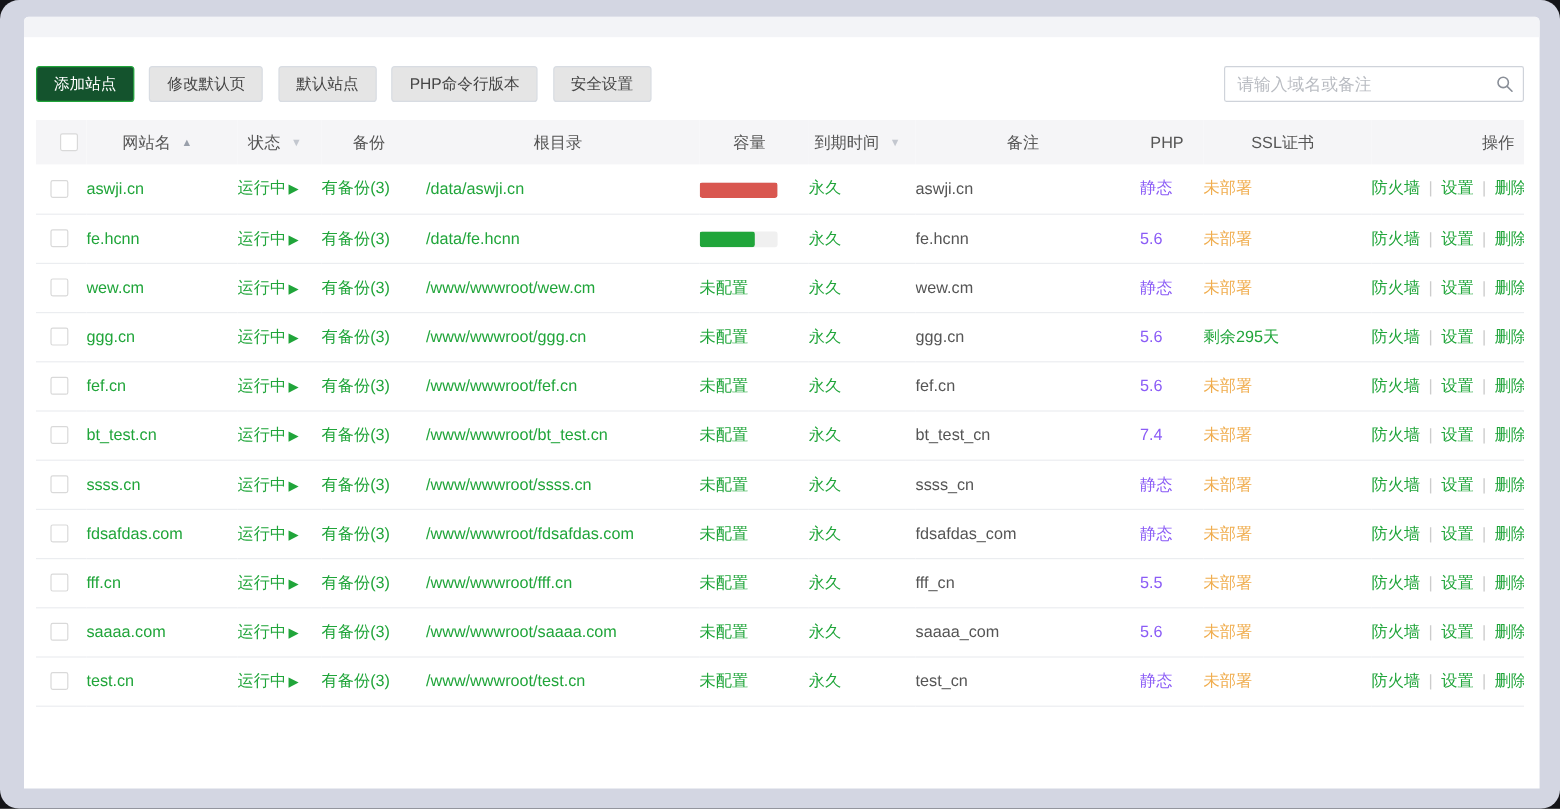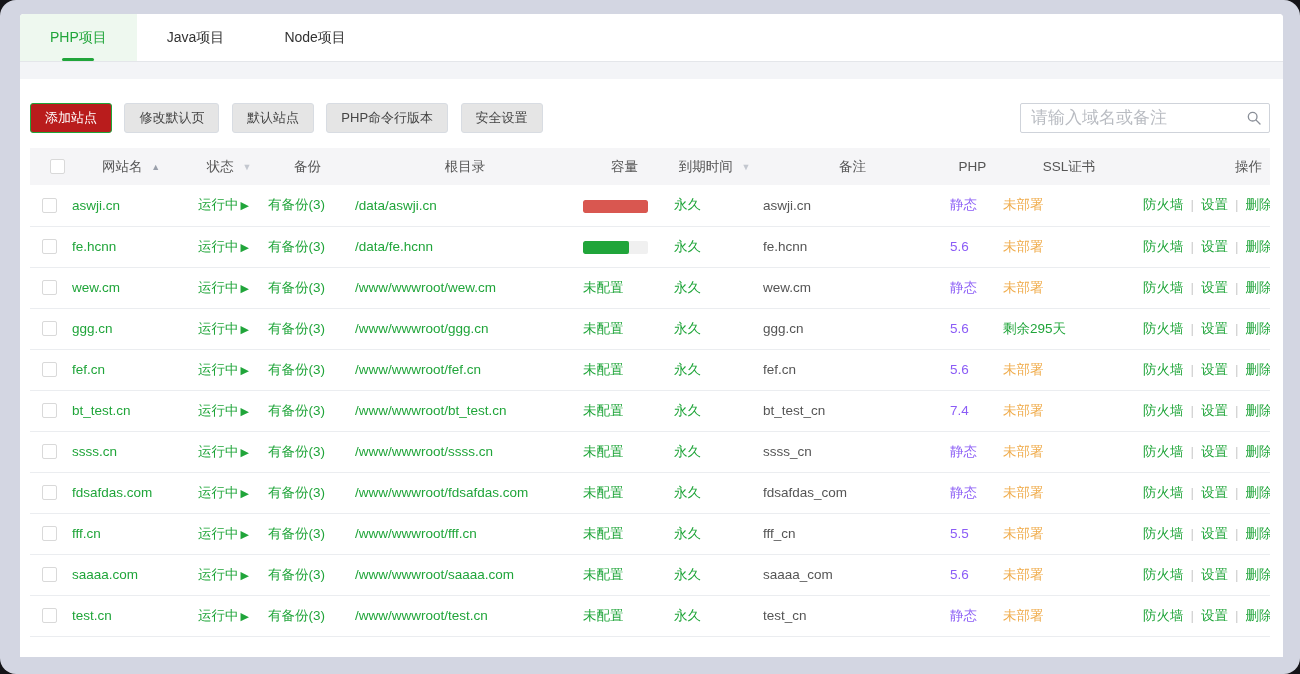--- a/index.html
+++ b/index.html
@@ -36,26 +36,26 @@
   }
   .band { height:17px; background:#f3f4f7; }
   
   .toolbar { position:relative; margin:24px 13px 0 10px; height:30px; }
   .btn {
     display:inline-flex; align-items:center; height:30px;
     padding:0 14px; margin-right:8px;
     background:#e5e5e5; border:1px solid #d8dce2; border-radius:3px;
     font-size:13px; color:#454545; cursor:pointer; vertical-align:top;
   }
-  .btn-primary { background:#b91c1c; border-color:#20a53a; color:#fff; }
+  .btn-primary { background:#14532d; border-color:#20a53a; color:#fff; }
   .caret { font-size:9px; color:#444; margin-left:7px; transform:scaleY(.85); }
   .search-wrap { position:absolute; right:0; top:0; width:250px; height:30px; }
   .search-input {
     width:100%; height:30px; border:1px solid #cfd3da; border-radius:2px;
-    padding:0 32px 0 10px; font-size:17px; color:#333; outline:none;
+    padding:0 32px 0 10px; font-size:14px; color:#333; outline:none;
     font-family:"Liberation Sans","DejaVu Sans",sans-serif;
   }
   .search-input::placeholder { color:#b9bcc2; }
   .search-icon { position:absolute; right:8px; top:7px; }
   
   .table-wrap { margin:15px 13px 0 10px; }
   table { border-collapse:collapse; table-layout:fixed; width:1240px; font-size:13.5px; }
   thead th {
     background:#f5f5f7; height:37px; font-weight:normal;
     color:#555; text-align:center; padding:0 8px 0 0; white-space:nowrap;
@@ -89,32 +89,20 @@
   th.ops-h { text-align:right; padding-right:8px; }
   
   .footer { position:absolute; left:0; top:630px; width:1263px; height:40px; }
 </style>
 </head>
 <body>
 
 <div class="window">
   <div class="card">
 
-    <div class="tabbar">
-      <div class="tab active">
-        <span>PHP项目</span>
-        <span class="tab-underline"></span>
-      </div>
-      <div class="tab">
-        <span>Java项目</span>
-      </div>
-      <div class="tab">
-        <span>Node项目</span>
-      </div>
-    </div>
     <div class="band"></div>
 
     <div class="toolbar">
       <button class="btn btn-primary">添加站点</button>
       <button class="btn">修改默认页</button>
       <button class="btn">默认站点</button>
       <button class="btn">PHP命令行版本</button>
       <button class="btn">安全设置</button>
       <div class="search-wrap">
         <input class="search-input" type="text" placeholder="请输入域名或备注" style="">

